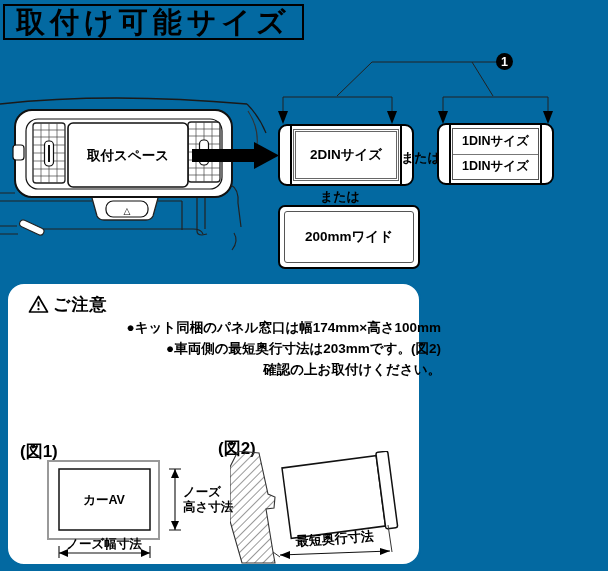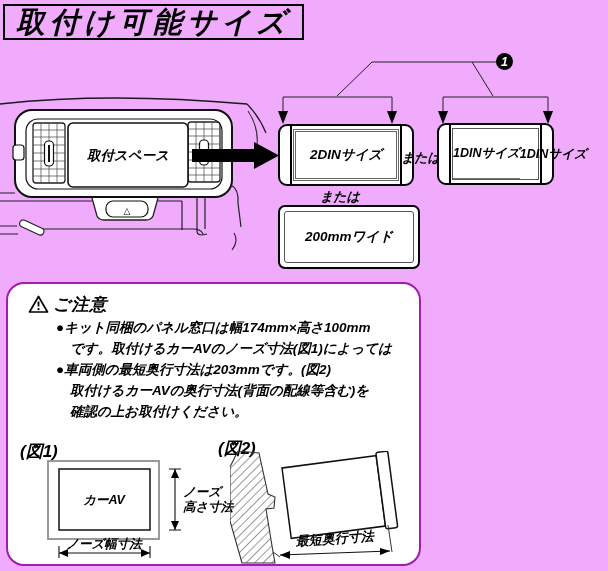--- a/index.html
+++ b/index.html
@@ -1,40 +1,40 @@
 <!DOCTYPE html>
 <html><head>
 <meta charset="utf-8">
 <style>
   html,body{margin:0;padding:0;background:#fff;}
-  #page{position:relative;width:608px;height:571px;background:#f0abfc;overflow:hidden;
-        font-family:"Liberation Sans","DejaVu Sans",sans-serif;color:#000;font-style:italic;}
+  #page{position:relative;width:608px;height:571px;background:#0369a1;overflow:hidden;
+        font-family:"Liberation Sans","DejaVu Sans",sans-serif;color:#000;}
   .abs{position:absolute;}
   
   #title-box{left:3px;top:4px;border:2.5px solid #000;padding:1px 11px;}
   #title-box .t{font-size:29px;font-weight:bold;letter-spacing:5px;line-height:30px;white-space:nowrap;}
   
   .opt-box{border:2.5px solid #000;border-radius:9px;background:#fff;box-sizing:border-box;}
   .strip-l{position:absolute;left:0;top:0;bottom:0;width:10px;border-right:2px solid #000;}
   .strip-r{position:absolute;right:0;top:0;bottom:0;width:10px;border-left:2px solid #000;}
   .inner-1{position:absolute;left:13px;right:13px;top:3px;bottom:3px;border:3px double #666;
            display:flex;align-items:center;justify-content:center;font-size:13.5px;font-weight:bold;white-space:nowrap;}
-  .inner-2{position:absolute;left:13px;right:13px;top:3px;bottom:3px;border:1px solid #555;display:flex;flex-direction:row;}
+  .inner-2{position:absolute;left:13px;right:13px;top:3px;bottom:3px;border:1px solid #555;display:flex;flex-direction:column;}
   .inner-2 .cell{flex:1;display:flex;align-items:center;justify-content:center;font-size:12.5px;font-weight:bold;white-space:nowrap;}
   .inner-2 .cell:first-child{border-bottom:1px solid #777;}
   .inner-3{position:absolute;left:4px;right:4px;top:4px;bottom:4px;border:1px solid #555;border-radius:3px;
            display:flex;align-items:center;justify-content:center;font-size:13.5px;font-weight:bold;white-space:nowrap;}
   .or-label{font-size:13px;font-weight:bold;white-space:nowrap;}
   
   #panel-callout{left:496px;top:53px;display:flex;align-items:center;gap:2px;}
   #panel-callout .num{width:17px;height:17px;border-radius:50%;background:#000;color:#fff;
       font-size:12.5px;font-weight:bold;display:flex;align-items:center;justify-content:center;}
   #panel-callout .lbl{font-size:14px;font-weight:bold;white-space:nowrap;}
   
-  #caution-box{left:6px;top:282px;width:415px;height:284px;border:2px solid #a21caf;border-radius:18px;background:#fff;box-sizing:border-box;}
+  #caution-box{left:6px;top:282px;width:415px;height:284px;border:2px solid #0369a1;border-radius:18px;background:#fff;box-sizing:border-box;text-align:right;}
   #caution-header{position:absolute;left:20px;top:9px;display:flex;align-items:center;gap:4px;}
   #caution-header .htxt{font-size:17px;font-weight:bold;letter-spacing:1px;}
   #caution-lines{position:absolute;left:20px;top:33px;width:385px;margin-left:28px;}
   .cl{font-size:13.5px;font-weight:bold;line-height:21px;white-space:nowrap;}
   .cl.ind{padding-left:14px;}
   .fig-cap{position:absolute;font-size:17px;font-weight:bold;white-space:nowrap;}
   svg text{font-family:"Liberation Sans","DejaVu Sans",sans-serif;}
   .svgtxt{font-size:12.5px;font-weight:bold;}
 </style>
 </head>
@@ -135,23 +135,21 @@
     <div id="caution-header">
       <svg width="21" height="19" viewBox="0 0 21 19">
         <path d="M10.5,1.5 L19.5,17 H1.5 Z" fill="none" stroke="#000" stroke-width="1.7" stroke-linejoin="round"></path>
         <path d="M10.5,6.5 V11.5" stroke="#000" stroke-width="1.8"></path>
         <circle cx="10.5" cy="14.2" r="1.1" fill="#000"></circle>
       </svg>
       <span class="htxt">ご注意</span>
     </div>
     <div id="caution-lines">
       <div class="cl">●キット同梱のパネル窓口は幅174mm×高さ100mm</div>
-      <div class="cl ind">です。取付けるカーAVのノーズ寸法(図1)によっては</div>
       <div class="cl">●車両側の最短奥行寸法は203mmです。(図2)</div>
-      <div class="cl ind">取付けるカーAVの奥行寸法(背面の配線等含む)を</div>
       <div class="cl ind">確認の上お取付けください。</div>
     </div>
 
     <div class="fig-cap" style="left:12px;top:156px">(図1)</div>
 
     <svg class="abs" style="left:36px;top:171px" width="204" height="110" viewBox="0 0 204 110">
       <rect x="4" y="6" width="111" height="78" fill="#fff" stroke="#999" stroke-width="2"></rect>
       <rect x="15" y="14" width="91" height="61" fill="#fff" stroke="#111" stroke-width="1.5"></rect>
       <text x="60" y="49" text-anchor="middle" class="svgtxt">カーAV</text>
 

